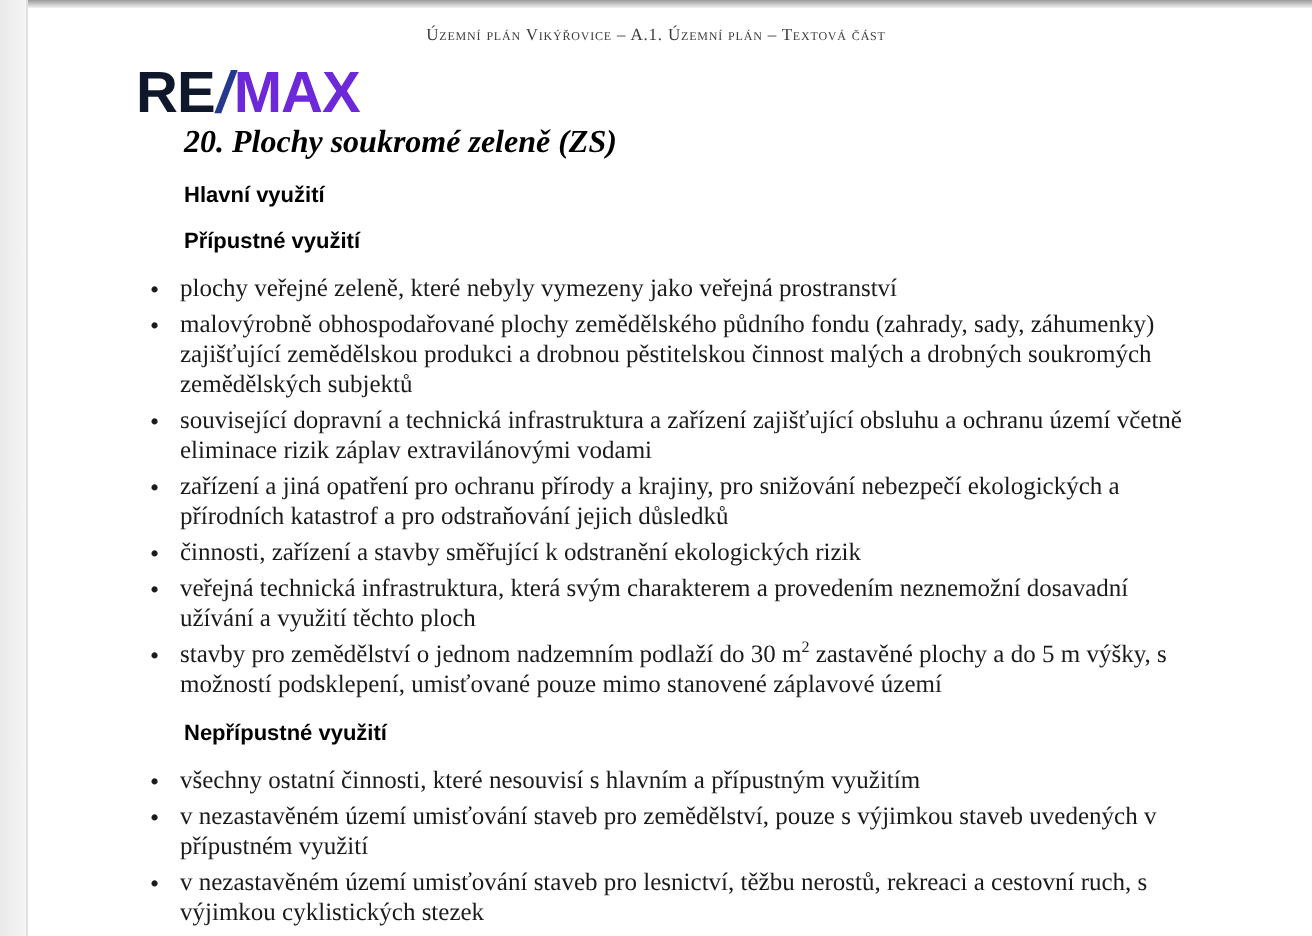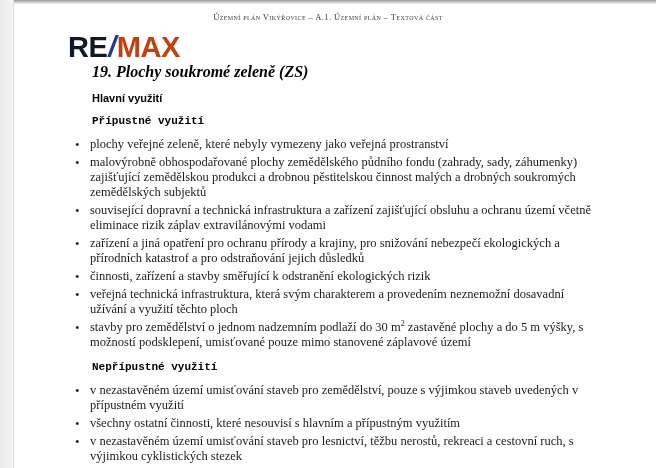--- a/index.html
+++ b/index.html
@@ -54,21 +54,21 @@
     position: absolute; top: 92px; left: 90px;
     width: 506px;
   }
   .sec-heading {
     margin: 0 0 7px 2px;
     font-family: "Liberation Sans", sans-serif;
     font-weight: bold;
     font-size: 11px;
     color: #000;
   }
-  .sec-heading.spaced { margin-top: 11px; margin-bottom: 10px; font-family: Liberation Mono, monospace; }
+  .sec-heading.spaced { margin-top: 11px; margin-bottom: 10px; }
   ul.bullets {
     list-style: none;
     margin: 0 0 8px 0;
     padding: 0;
     font-size: 12.5px;
     line-height: 15px;
   }
   ul.bullets li {
     position: relative;
     margin: 0 0 3px 0;
@@ -86,41 +86,41 @@
 <body>
 
 <div>
 
   <div class="top-edge"></div>
   <div class="left-edge"></div>
 
   <div class="running-header">Územní plán Vikýřovice – A.1. Územní plán – Textová část</div>
 
   <div class="logo">
-    <span style="color: #0f172a;">RE</span><span class="slash" style="color: rgb(36, 56, 141);">/</span><span style="color: #c2410c;">MAX</span>
+    <span style="color: #0f172a;">RE</span><span class="slash" style="color: rgb(36, 56, 141);">/</span><span style="color: #6d28d9;">MAX</span>
   </div>
 
-  <h1 class="doc-title">19. Plochy soukromé zeleně (ZS)</h1>
+  <h1 class="doc-title">20. Plochy soukromé zeleně (ZS)</h1>
 
   <div class="content">
 
     <h2 class="sec-heading">Hlavní využití</h2>
 
     <h2 class="sec-heading spaced">Přípustné využití</h2>
     <ul class="bullets">
       <li>plochy veřejné zeleně, které nebyly vymezeny jako veřejná prostranství</li>
       <li>malovýrobně obhospodařované plochy zemědělského půdního fondu (zahrady, sady, záhumenky) zajišťující zemědělskou produkci a drobnou pěstitelskou činnost malých a drobných soukromých zemědělských subjektů</li>
       <li>související dopravní a technická infrastruktura a zařízení zajišťující obsluhu a ochranu území včetně eliminace rizik záplav extravilánovými vodami</li>
       <li>zařízení a jiná opatření pro ochranu přírody a krajiny, pro snižování nebezpečí ekologických a přírodních katastrof a pro odstraňování jejich důsledků</li>
       <li>činnosti, zařízení a stavby směřující k odstranění ekologických rizik</li>
       <li>veřejná technická infrastruktura, která svým charakterem a provedením neznemožní dosavadní užívání a využití těchto ploch</li>
       <li><span>stavby pro zemědělství o jednom nadzemním podlaží do 30 m</span><sup>2</sup><span> zastavěné plochy a do 5 m výšky, s možností podsklepení, umisťované pouze mimo stanovené záplavové území</span></li>
     </ul>
 
     <h2 class="sec-heading spaced">Nepřípustné využití</h2>
     <ul class="bullets">
+      <li>všechny ostatní činnosti, které nesouvisí s hlavním a přípustným využitím</li>
       <li>v nezastavěném území umisťování staveb pro zemědělství, pouze s výjimkou staveb uvedených v přípustném využití</li>
-      <li>všechny ostatní činnosti, které nesouvisí s hlavním a přípustným využitím</li>
       <li>v nezastavěném území umisťování staveb pro lesnictví, těžbu nerostů, rekreaci a cestovní ruch, s výjimkou cyklistických stezek</li>
     </ul>
 
   </div>
 </div>
 
 </body></html>

